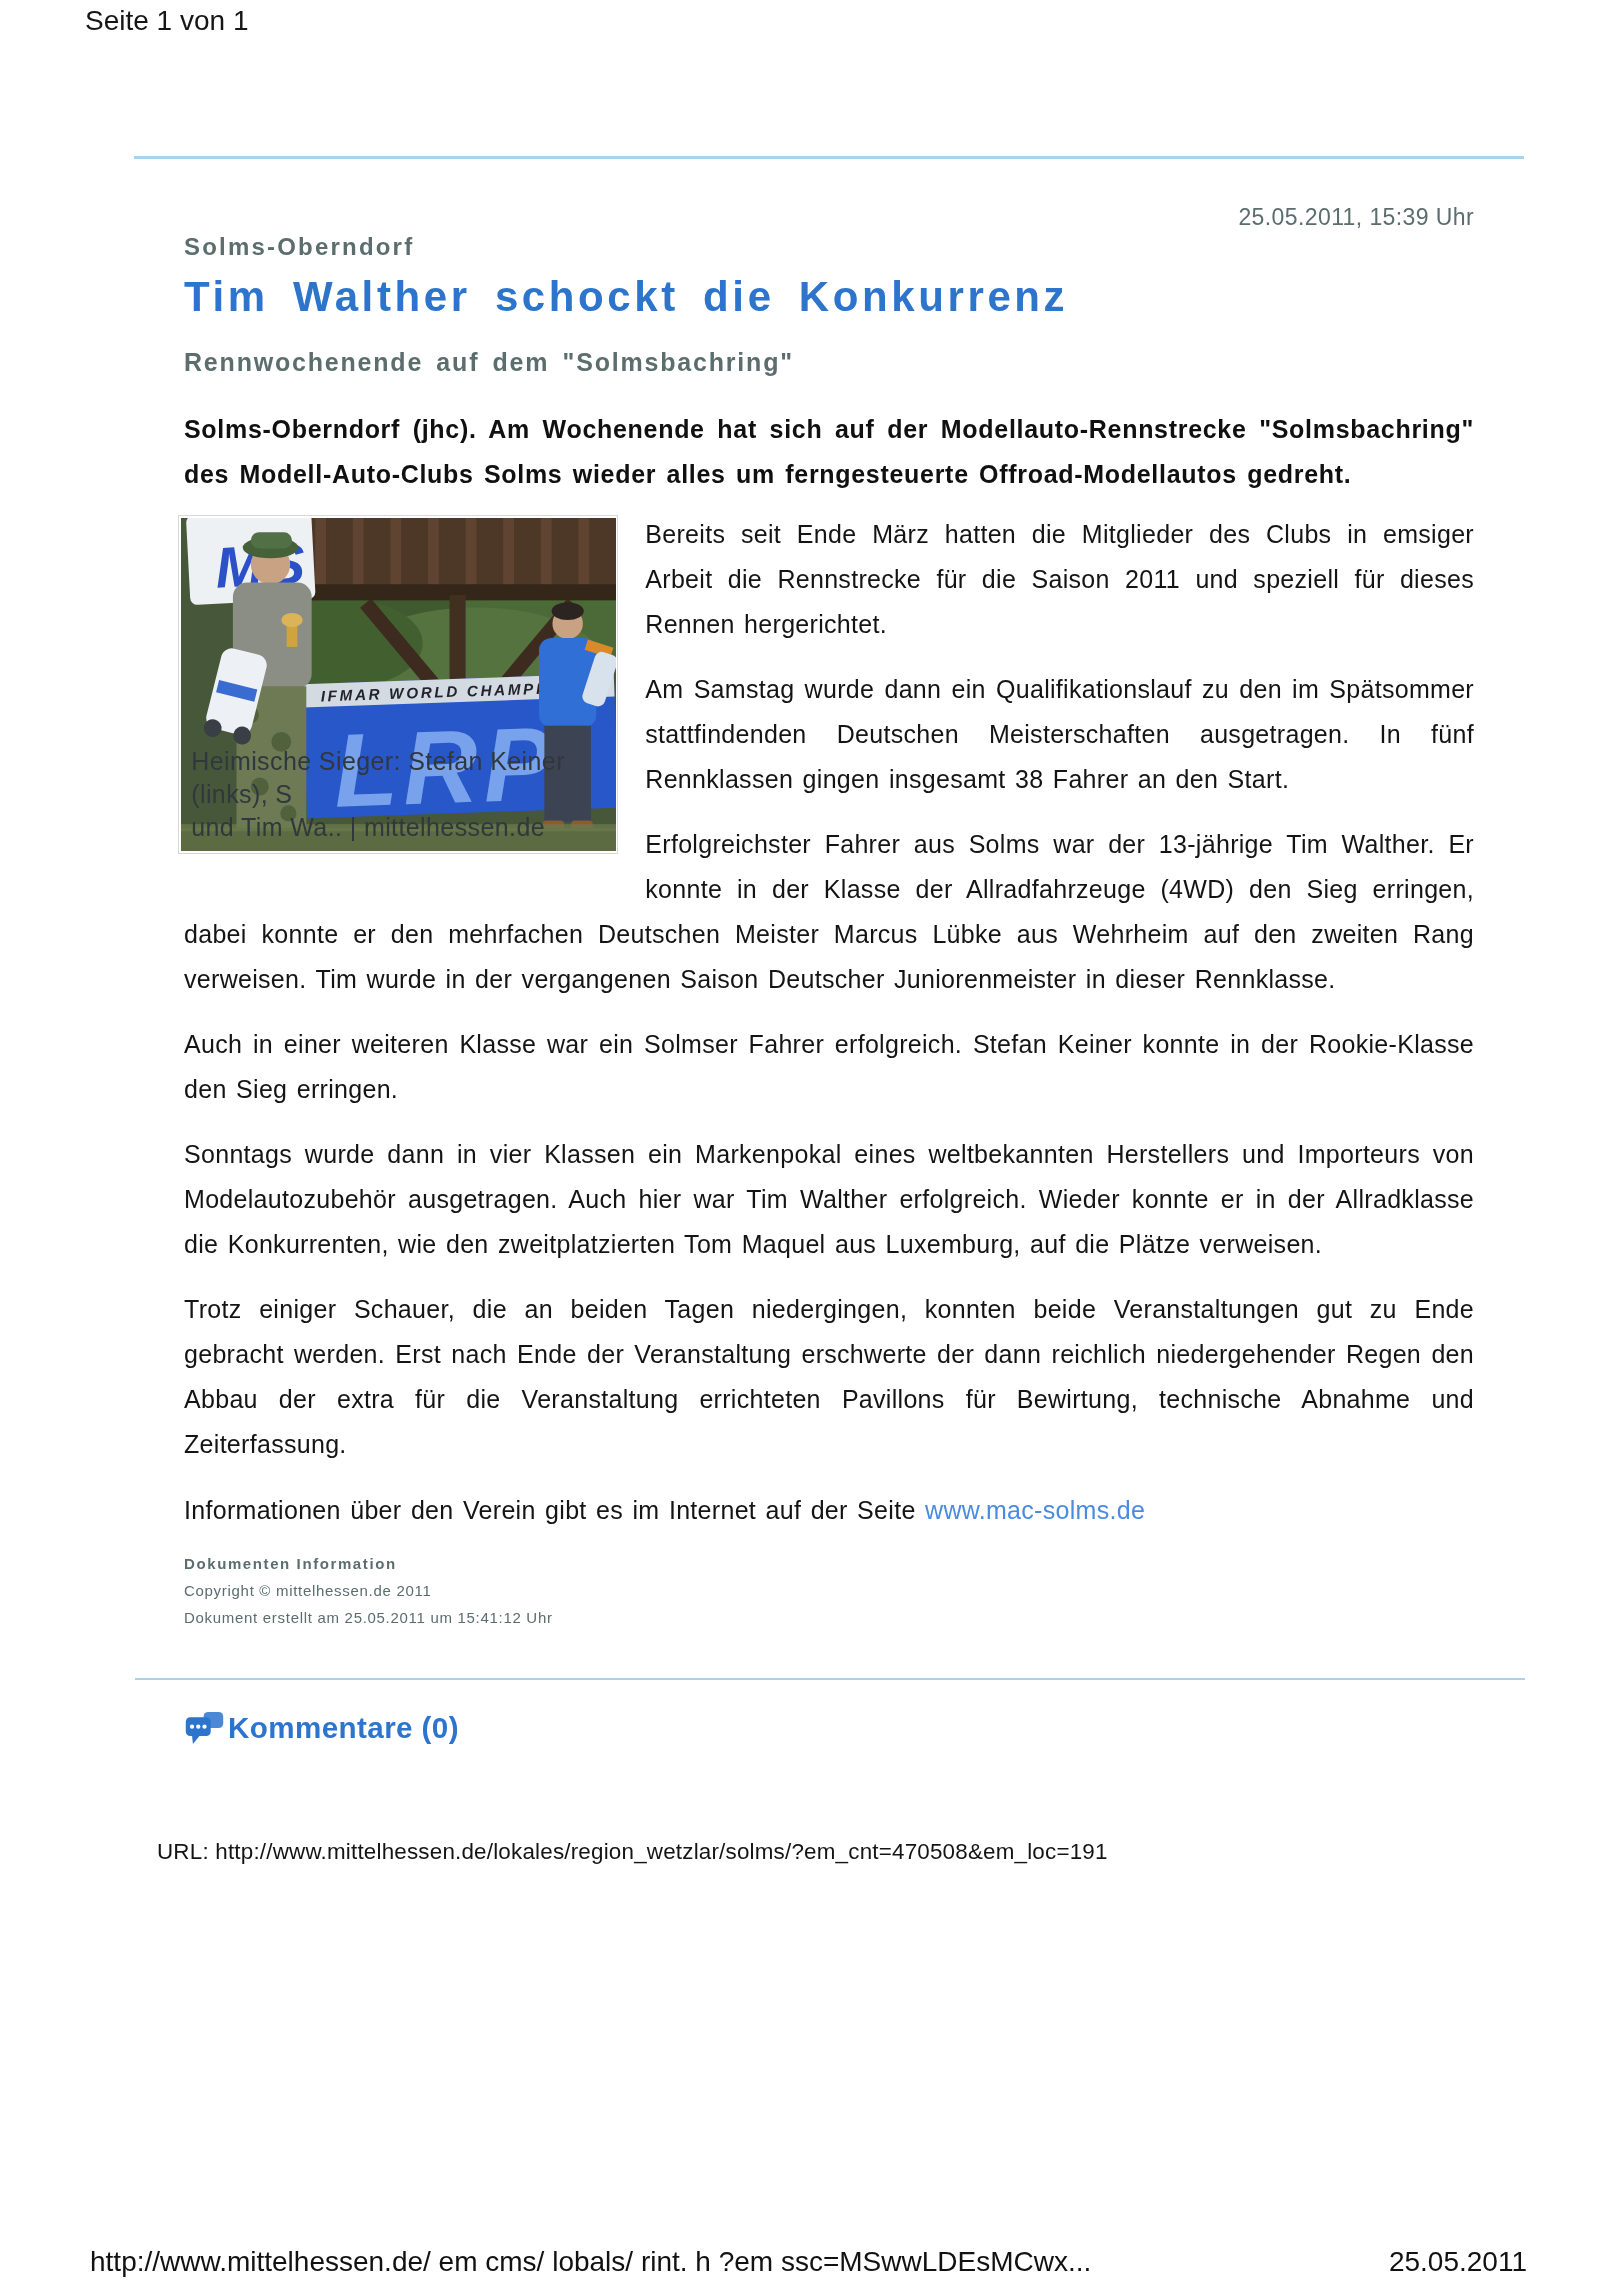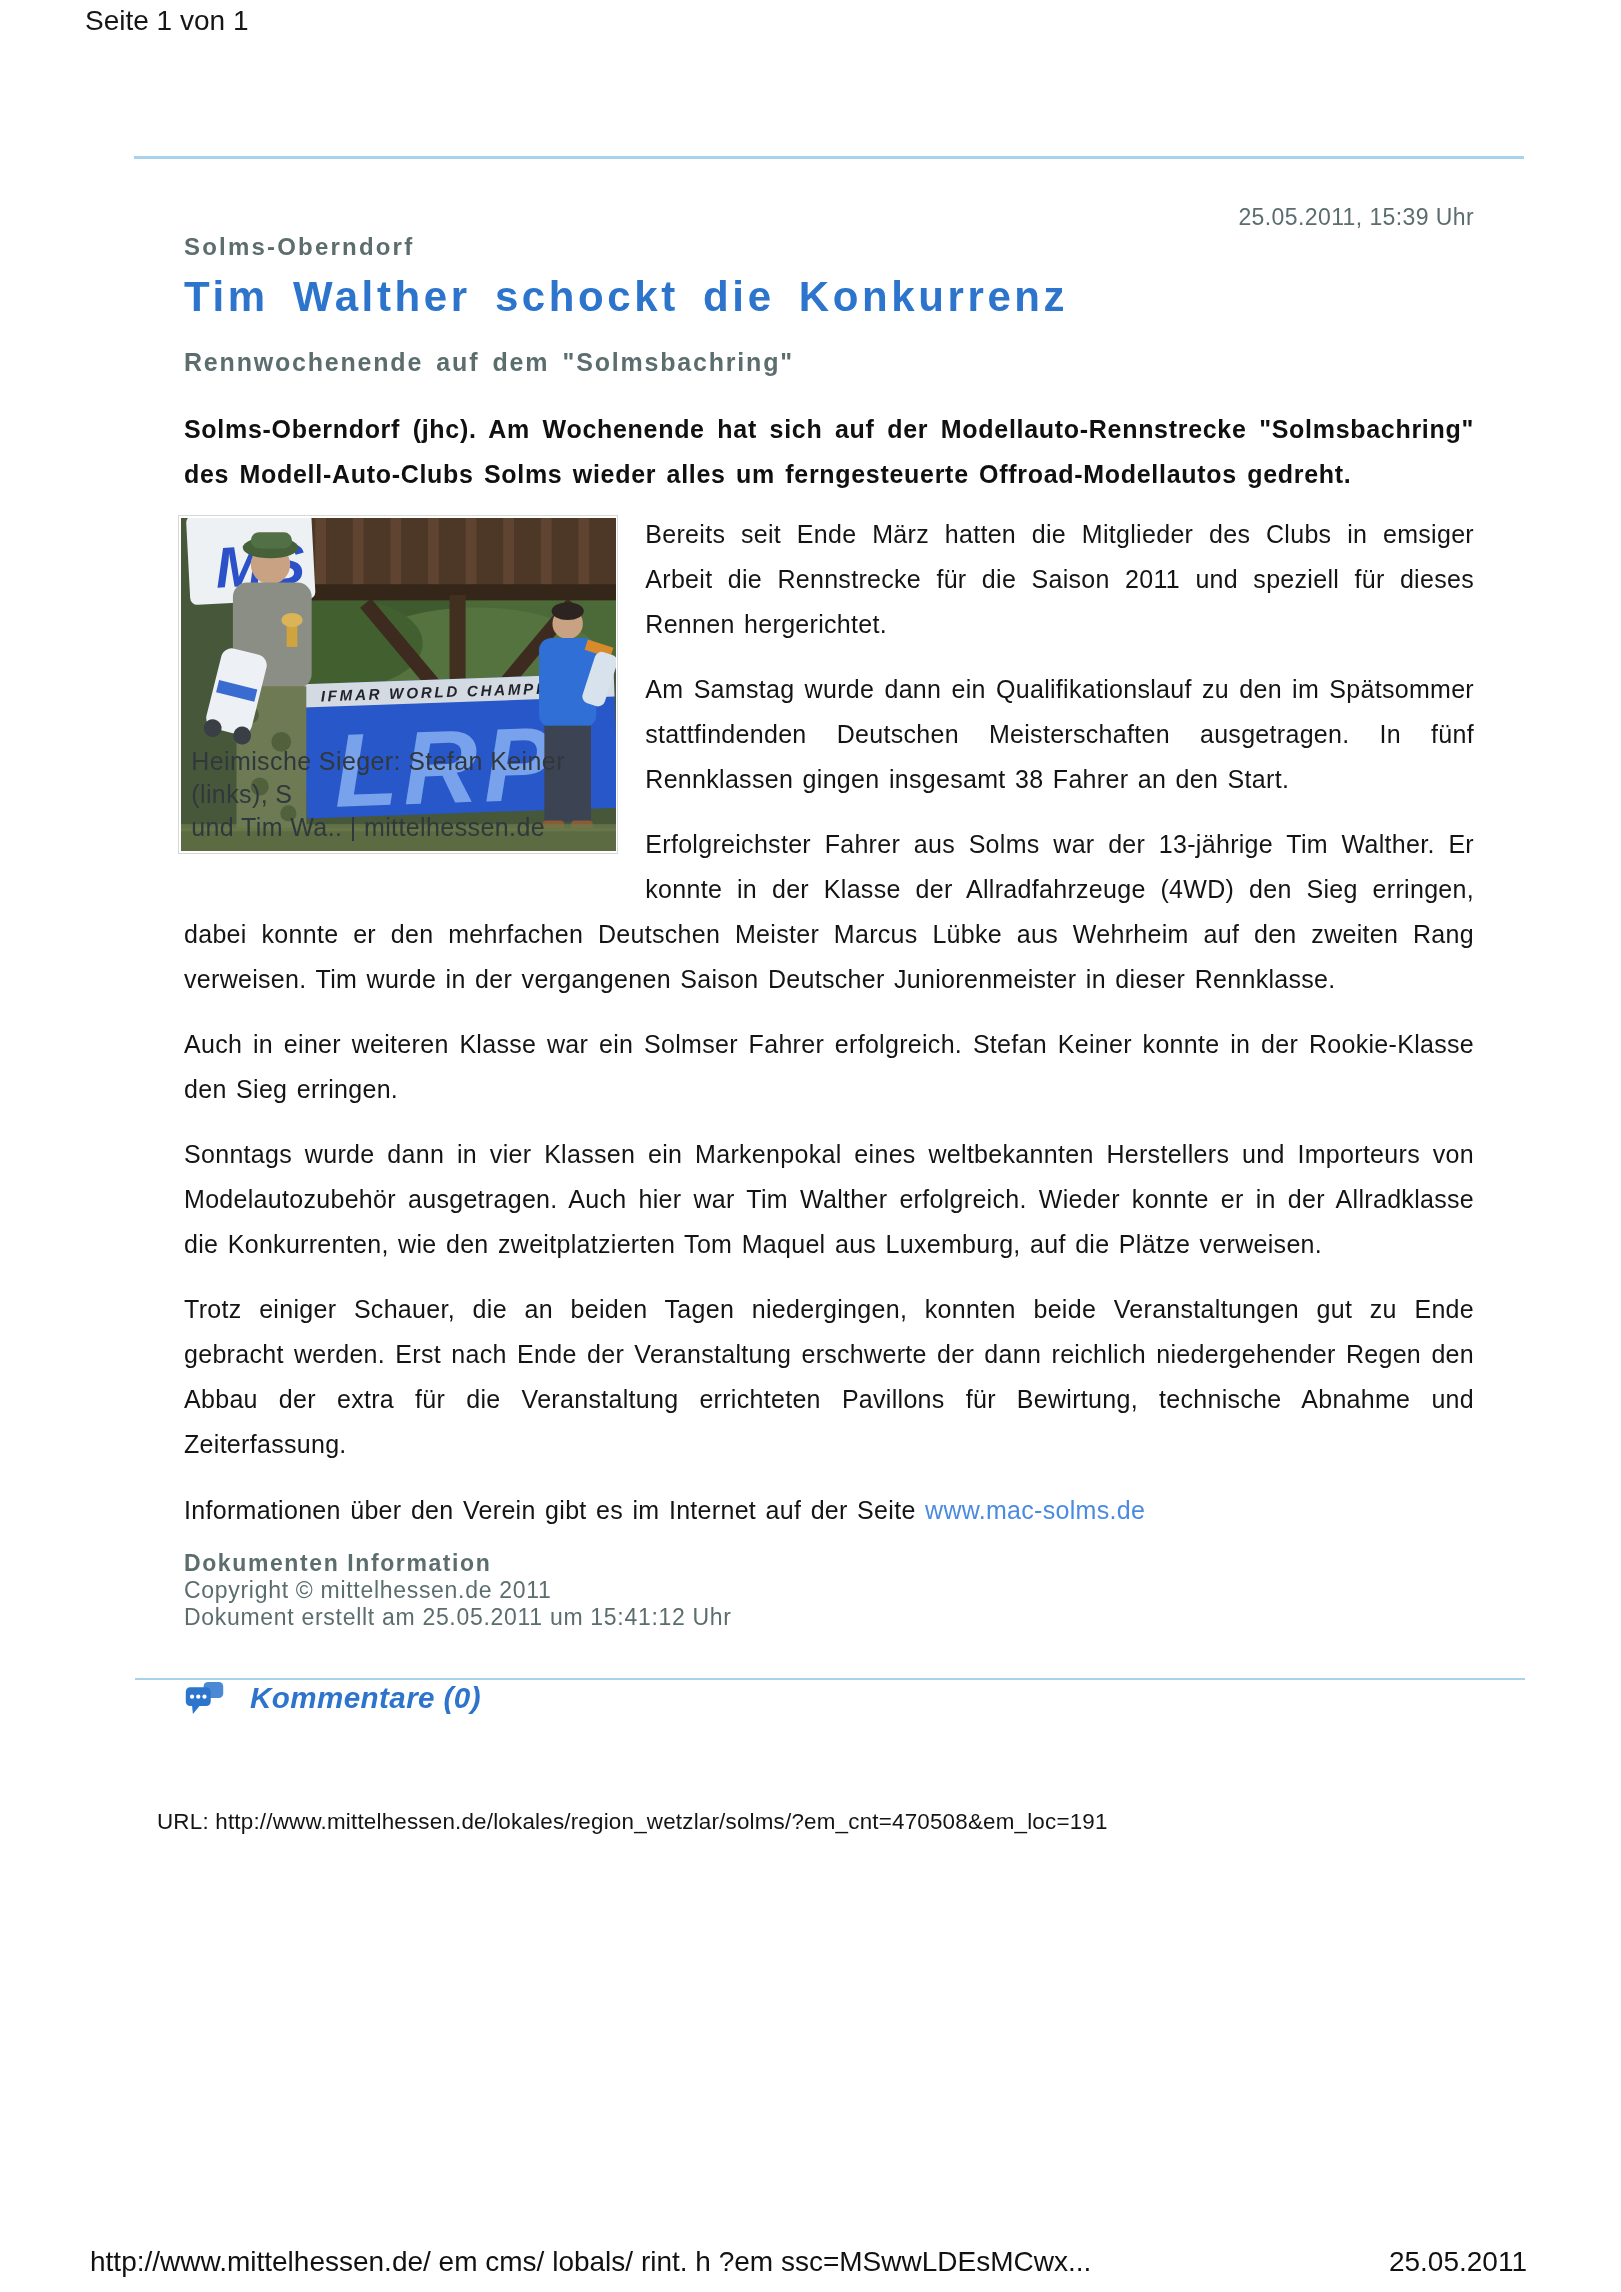--- a/index.html
+++ b/index.html
@@ -58,29 +58,29 @@
 
   .body-p {
     margin:20px 0 0; font-size:25px; line-height:45px; color:#141414;
     text-align:justify; letter-spacing:0.3px; word-spacing:2.2px;
   }
   .article-body p.first { margin-top:3.6px; }
 
   .info-line { margin-top:29px; font-size:25px; letter-spacing:0.3px; word-spacing:2.2px; }
   .info-link { color:var(--link-blue,#4a8ae0); text-decoration:none; cursor:pointer; }
 
-  .doc-info { margin-top:15px; font-size:23px; line-height:27px; color:var(--muted-grey,#5c6d6d); letter-spacing:0.7px; }
+  .doc-info { margin-top:15px; font-size:15px; line-height:27px; color:var(--muted-grey,#5c6d6d); letter-spacing:0.7px; }
   .doc-heading { font-weight:bold; letter-spacing:1.6px; }
 
   .rule-bottom { margin:47px 0 0 -49px; width:1390px; }
 
   .comments {
-    display:flex; align-items:center; gap:25px;
+    margin-top:30px; display:flex; align-items:center; gap:3px;
     color:var(--accent-blue,#2d74cc); font-size:29.6px; font-weight:bold;
-    letter-spacing:0.4px; width:max-content; cursor:pointer;font-style:italic;
+    letter-spacing:0.4px; width:max-content; cursor:pointer;
   }
   .comments-icon { display:block; }
 
   .url-line { margin-top:93px; margin-left:-27px; font-size:22.4px; color:#141414; letter-spacing:0.2px; }
 </style>
 </head>
 <body>
 
 <div class="page">
 

